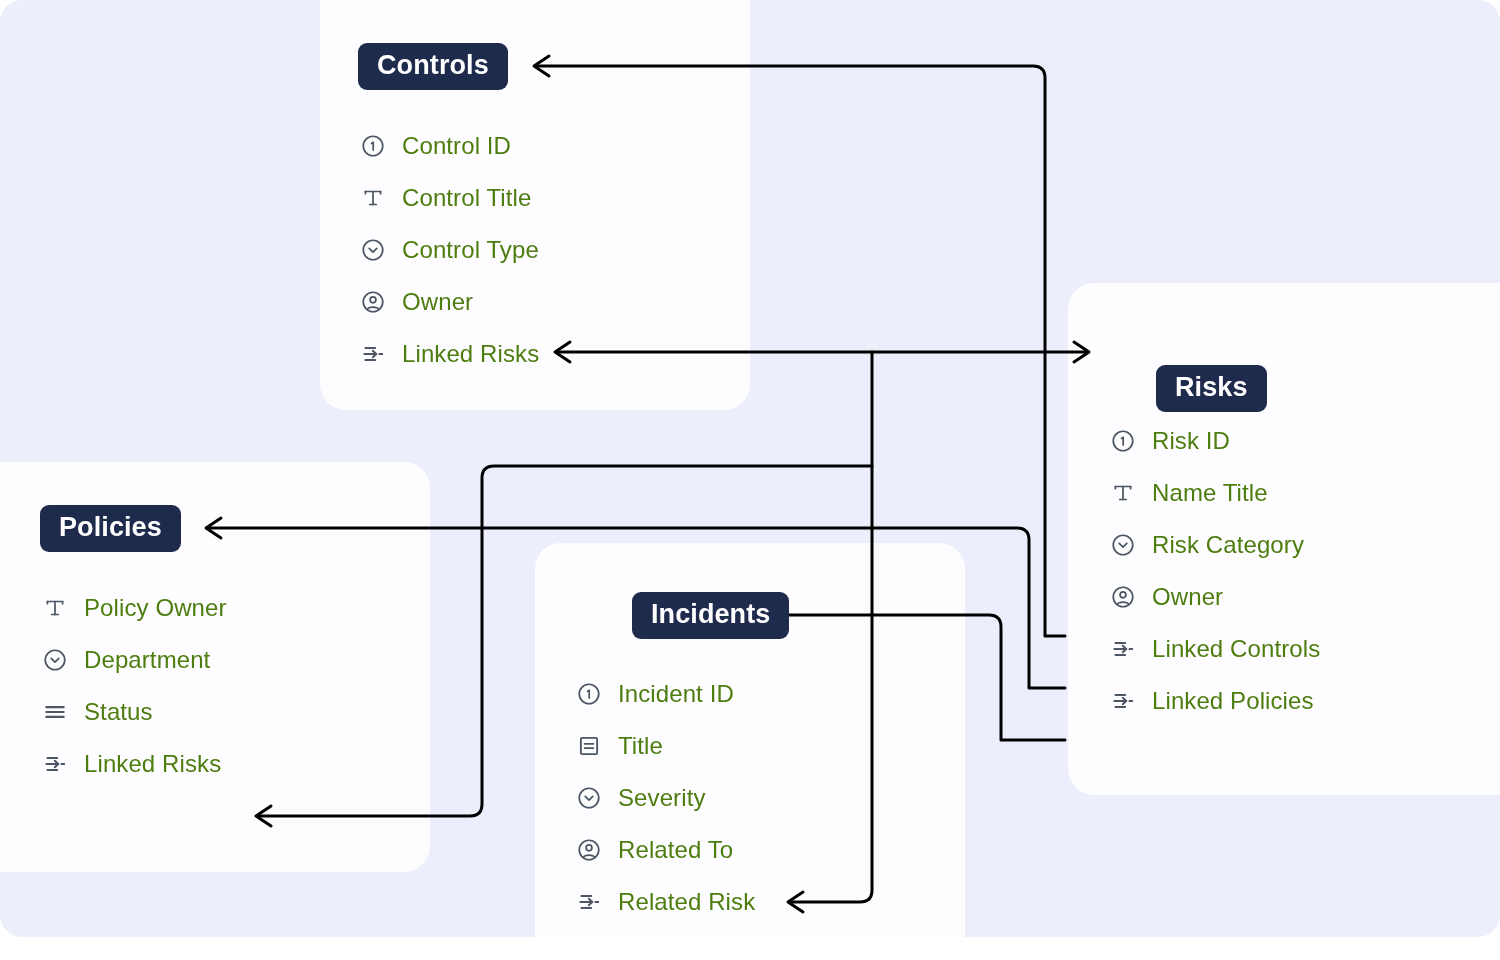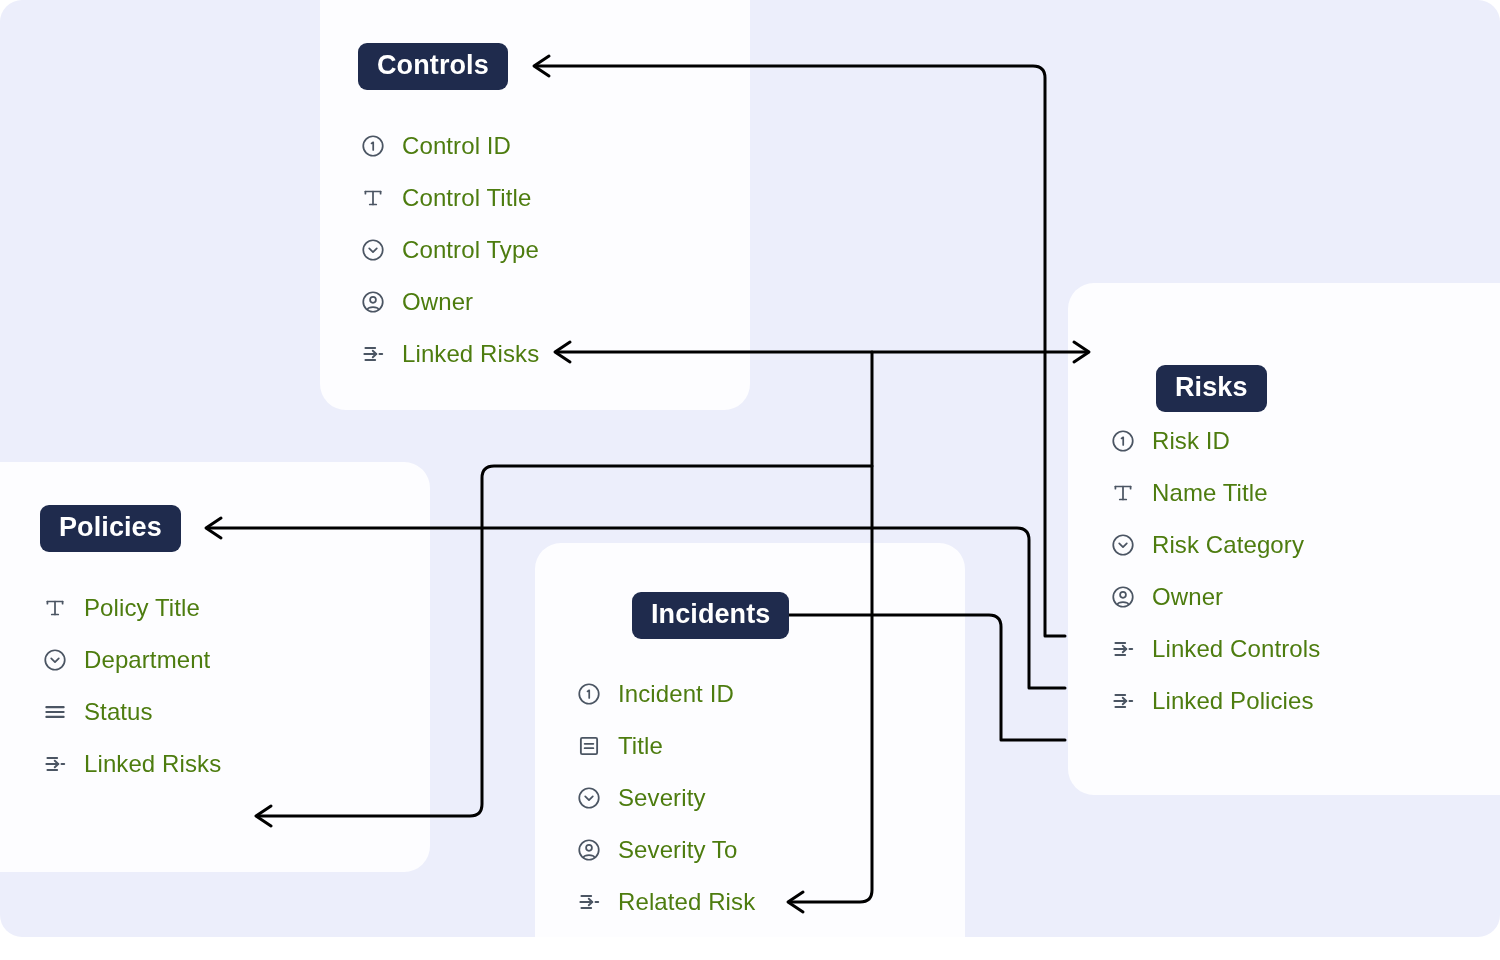--- a/index.html
+++ b/index.html
@@ -237,21 +237,21 @@
     <div class="field-row">
       <span class="field-icon">
         <svg width="26" height="26" viewBox="0 0 24 24" fill="none" stroke="currentColor" stroke-width="1.6" stroke-linecap="round">
           <path d="M5 6 L19 6"></path>
             <path d="M12 6 L12 18"></path>
             <path d="M9 18 L15 18"></path>
           <path d="M5 6 L5 8"></path>
             <path d="M19 6 L19 8"></path>
         </svg>
       </span>
-      <span class="field-label">Policy Title</span>
+      <span class="field-label">Policy Owner</span>
     </div>
     <div class="field-row">
       <span class="field-icon">
         <svg width="26" height="26" viewBox="0 0 24 24" fill="none" stroke="currentColor" stroke-width="1.6">
           <circle cx="12" cy="12" r="9"></circle>
             <path d="M8.5 10.5 L12 14 L15.5 10.5" stroke-linecap="round" stroke-linejoin="round"></path>
         </svg>
       </span>
       <span class="field-label">Department</span>
     </div>
@@ -310,21 +310,21 @@
       <span class="field-label">Severity</span>
     </div>
     <div class="field-row">
       <span class="field-icon">
         <svg width="26" height="26" viewBox="0 0 24 24" fill="none" stroke="currentColor" stroke-width="1.6">
           <circle cx="12" cy="12" r="9"></circle>
             <circle cx="12" cy="10" r="2.7"></circle>
           <path d="M7 18.6 C8.1 16.1 15.9 16.1 17 18.6" stroke-linecap="round"></path>
         </svg>
       </span>
-      <span class="field-label">Severity To</span>
+      <span class="field-label">Related To</span>
     </div>
     <div class="field-row">
       <span class="field-icon">
         <svg width="26" height="26" viewBox="0 0 24 24" fill="none" stroke="currentColor" stroke-width="1.8" stroke-linecap="round" stroke-linejoin="round">
           <path d="M5 6.5 L14 6.5"></path>
             <path d="M4 12 L15 12"></path>
             <path d="M11.8 9 L15 12 L11.8 15"></path>
           <path d="M18 12 L20.5 12"></path>
             <path d="M5 17.5 L14 17.5"></path>
         </svg>

